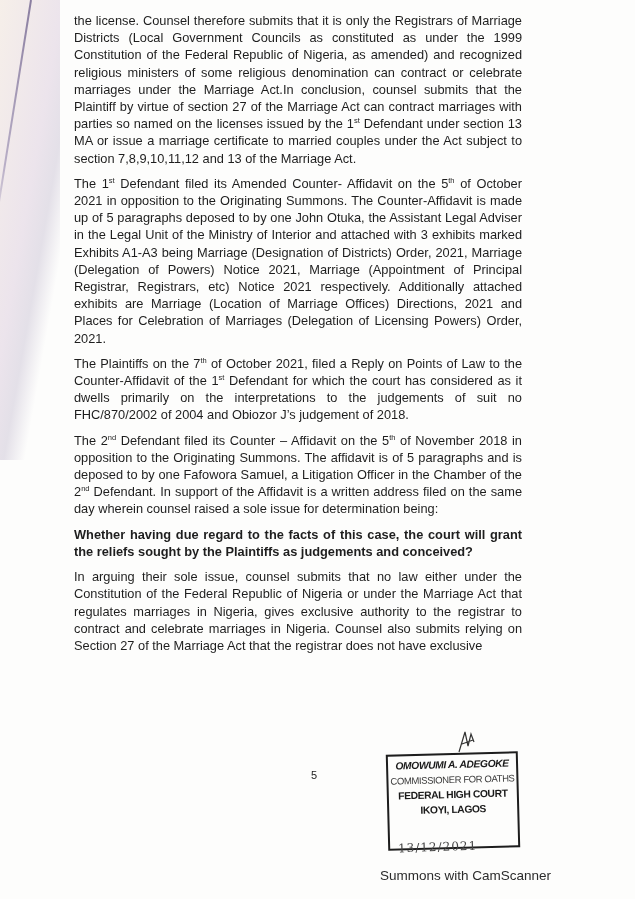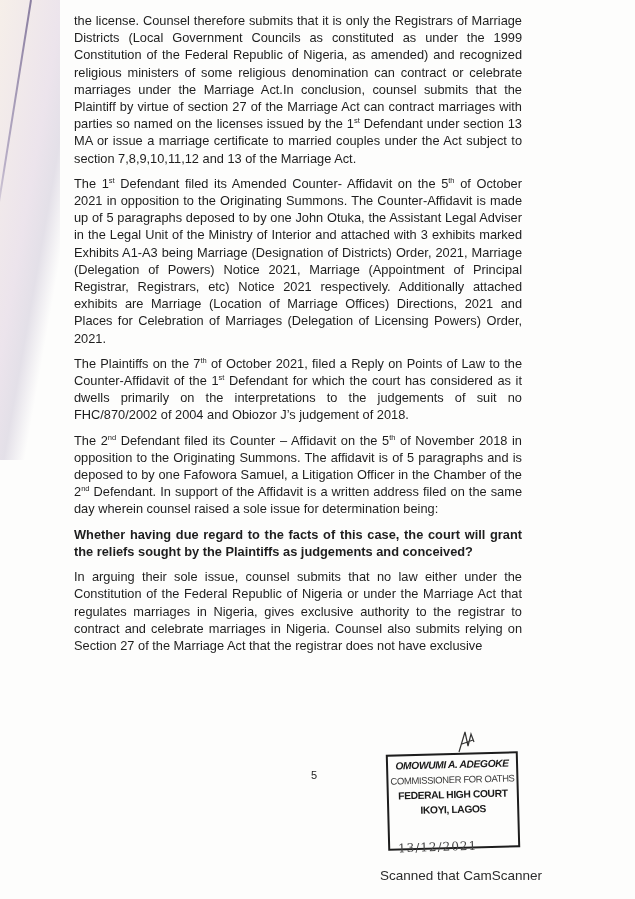--- a/index.html
+++ b/index.html
@@ -72,13 +72,13 @@
 </svg>
 
 <div class="stamp">
   <div class="stamp-line name">OMOWUMI A. ADEGOKE</div>
   <div class="stamp-line faint">COMMISSIONER FOR OATHS</div>
   <div class="stamp-line bold">FEDERAL HIGH COURT</div>
   <div class="stamp-line bold">IKOYI, LAGOS</div>
 </div>
 <div class="stamp-date">13/12/2021</div>
 
-<div class="footer-watermark">Scanned that CamScanner</div>
+<div class="footer-watermark">Summons with CamScanner</div>
 
 </body></html>

